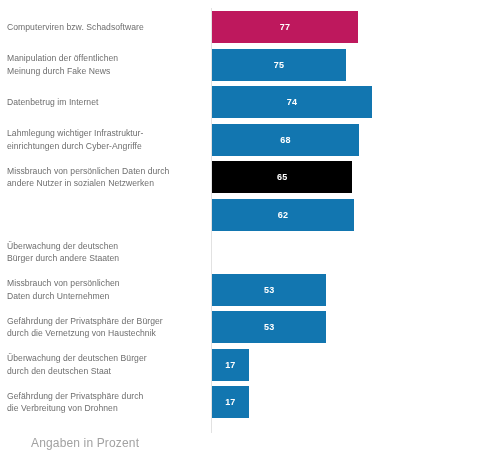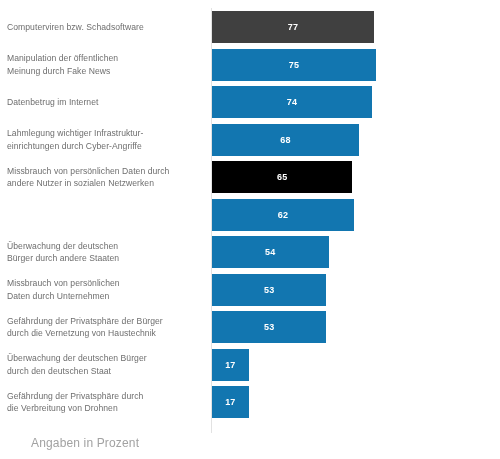--- a/index.html
+++ b/index.html
@@ -85,30 +85,30 @@
 <body>
 
 <div id="chart-root">
 
   <div id="axis-line" style="background: rgb(226, 226, 226);"></div>
 
   <div id="bars-area">
       <div class="bar-row">
         <div class="cat-label">Computerviren bzw. Schadsoftware</div>
         <div class="bar-wrap">
-          <div class="bar" style="width: 162px; background: #404040;">
+          <div class="bar" style="width: 146px; background: #be185d;">
             <span class="bar-value" style="color: rgb(255, 255, 255);">77</span>
           </div>
         </div>
       </div>
       <div class="bar-row">
         <div class="cat-label">Manipulation der öffentlichen
 Meinung durch Fake News</div>
         <div class="bar-wrap">
-          <div class="bar" style="width: 164px; background: rgb(18, 118, 176);">
+          <div class="bar" style="width: 134px; background: rgb(18, 118, 176);">
             <span class="bar-value" style="color: rgb(255, 255, 255);">75</span>
           </div>
         </div>
       </div>
       <div class="bar-row">
         <div class="cat-label">Datenbetrug im Internet</div>
         <div class="bar-wrap">
           <div class="bar" style="width: 159.84px; background: rgb(18, 118, 176);">
             <span class="bar-value" style="color: rgb(255, 255, 255);">74</span>
           </div>
@@ -135,25 +135,20 @@
       <div class="bar-row">
         <div class="bar-wrap">
           <div class="bar" style="width: 142px; background: rgb(18, 118, 176);">
             <span class="bar-value" style="color: rgb(255, 255, 255);">62</span>
           </div>
         </div>
       </div>
       <div class="bar-row">
         <div class="cat-label">Überwachung der deutschen
 Bürger durch andere Staaten</div>
-        <div class="bar-wrap">
-          <div class="bar" style="width: 116.64px; background: rgb(18, 118, 176);">
-            <span class="bar-value" style="color: rgb(255, 255, 255);">54</span>
-          </div>
-        </div>
       </div>
       <div class="bar-row">
         <div class="cat-label">Missbrauch von persönlichen
 Daten durch Unternehmen</div>
         <div class="bar-wrap">
           <div class="bar" style="width: 114.48px; background: rgb(18, 118, 176);">
             <span class="bar-value" style="color: rgb(255, 255, 255);">53</span>
           </div>
         </div>
       </div>

